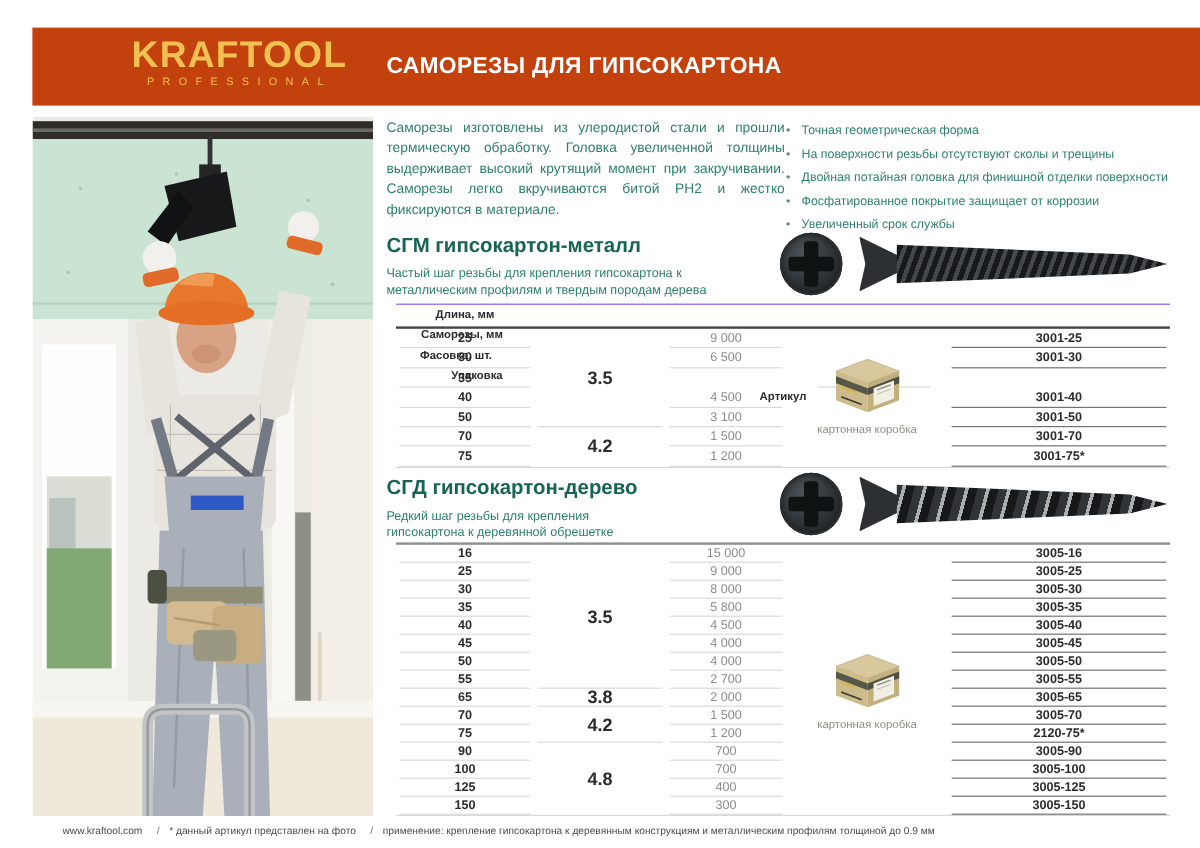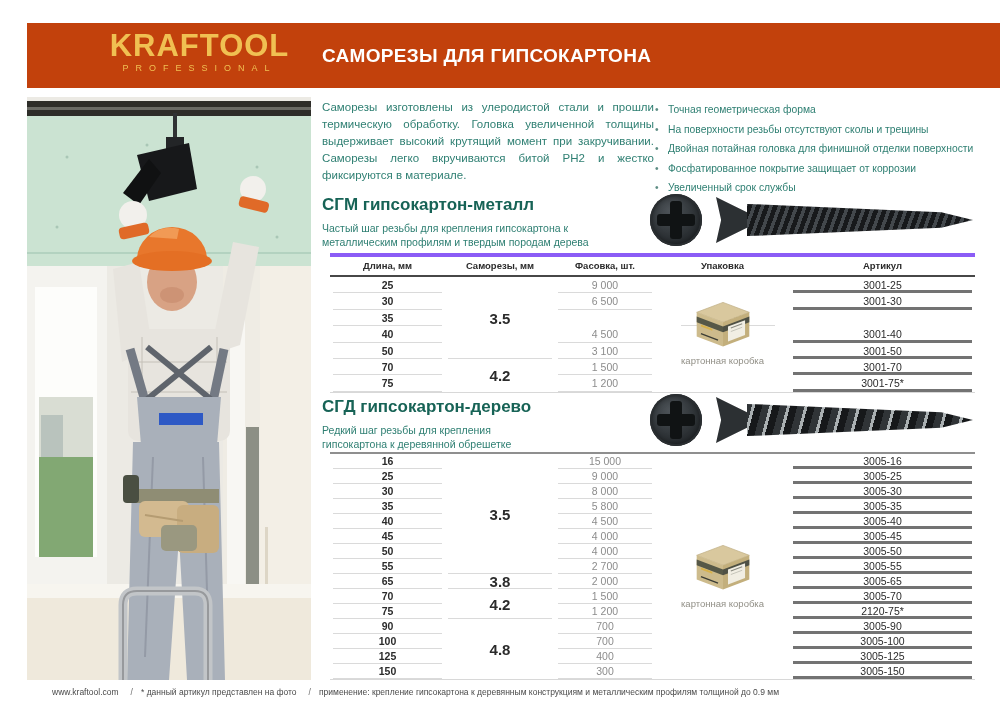--- a/index.html
+++ b/index.html
@@ -31,37 +31,37 @@
   .s-cross-h{position:absolute;left:7px;top:20px;width:38px;height:12px;background:#101314;border-radius:3px;}
   .s-cross-v{position:absolute;left:20px;top:7px;width:12px;height:38px;background:#101314;border-radius:3px;}
   .s-flare{position:absolute;left:68px;top:5px;width:32px;height:46px;background:#2c3033;
     clip-path:polygon(0 0,100% 34%,100% 66%,0 100%,16% 50%);}
   .s-shaft{position:absolute;left:99px;top:5px;width:226px;height:46px;
     clip-path:polygon(0 15%,86% 33%,100% 50%,86% 67%,0 85%);}
   .fine{background:repeating-linear-gradient(110deg,#43484c 0 3.5px,#17191b 3.5px 8px);}
   .coarse{background:repeating-linear-gradient(105deg,#303437 0 7px,#aab0b2 7px 10px,#16181a 10px 17px);}
   
   .tbl{position:absolute;left:330px;width:645px;}
-  .thead{display:flex;height:18px;border-top:4px solid #8b5cf6;border-bottom:2px solid #474747;}
+  .thead{display:flex;height:18px;border-top:1px solid #8b5cf6;border-bottom:2px solid #474747;flex-direction:column;}
   .thead>div{font-size:9.5px;font-weight:bold;color:#2b2b2b;line-height:17px;text-align:center;}
   .tbody{position:relative;border-bottom:1px solid #d8d8d8;}
   .trow{display:flex;justify-content:space-between;}
   .t1 .trow{height:16.4px;}
   .t2 .trow{height:15px;}
   .trow>div{text-align:center;font-size:10.5px;}
   .t1 .trow>div{line-height:16.4px;}
   .t2 .trow>div{line-height:15px;}
   .hl,.cl{width:109px;margin:0 3px;}
   .hd,.cd{width:104px;margin:0 3px;}
   .hq,.cq{width:94px;margin:0 3px;}
   .hp,.cp{width:129px;margin:0 3px;}
   .ha,.ca{flex:1;margin:0 3px;}
   .cl{font-weight:bold;color:#2b2b2b;border-bottom:1px solid #dadada;}
   .cq{color:#8c8c8c;border-bottom:1px solid #dadada;}
-  .ca{font-weight:400;color:#2b2b2b;border-bottom:3px solid #737373;}
+  .ca{font-weight:700;color:#2b2b2b;border-bottom:1px solid #737373;}
   .gb{border-bottom:1px solid #dadada;}
   .trow:last-child .cl,.trow:last-child .cq,.trow:last-child .ca{border-bottom:none;}
   .dia{position:absolute;left:118px;width:104px;display:flex;align-items:center;justify-content:center;
     font-size:15px;font-weight:bold;color:#2b2b2b;}
   .pack{position:absolute;left:328px;width:129px;text-align:center;}
   .pack-caption{font-size:9.5px;color:#918f86;margin-top:2px;}
   
   .footer{position:absolute;left:52px;top:687px;font-size:8.5px;color:#4a4a4a;white-space:nowrap;}
   .footer span{margin-right:4px;}
   .footer .sep{margin:0 8px;color:#6a6a6a;}

